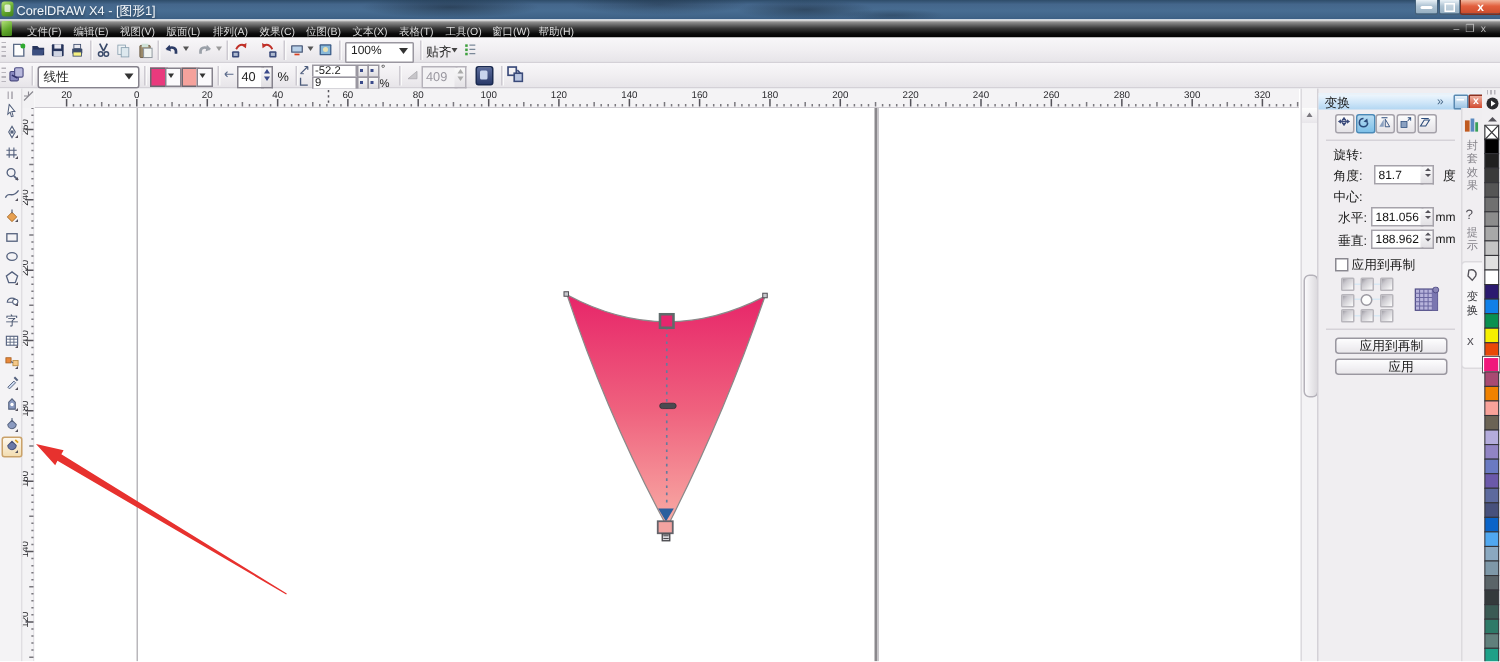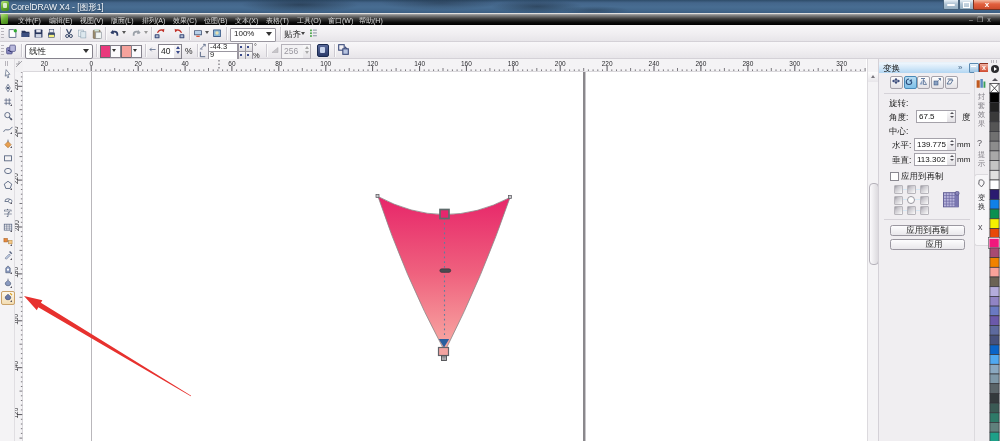--- a/index.html
+++ b/index.html
@@ -152,39 +152,39 @@
 <div class="abs" style="left:185px;top:45.5px;font-size:8.5px;color:#222;">%</div>
 <div class="abs" style="left:197px;top:44px;width:1px;height:13px;background:#cdcad1;box-shadow:1px 0 0 #fafafa;"></div>
 <svg class="abs" style="left:199px;top:43px;" width="8" height="7" viewBox="0 0 16 16">
       <path d="M2 14 L13 3 M13 3 l-5 0 M13 3 l0 5" stroke="#4a5a7a" stroke-width="1.8" fill="none"></path>
       <path d="M2 14 l5 0" stroke="#4a5a7a" stroke-width="1.4"></path>
     </svg>
 <svg class="abs" style="left:199px;top:51px;" width="8" height="7" viewBox="0 0 16 16">
       <path d="M2 2 L2 13 L13 13" stroke="#4a5a7a" stroke-width="2" fill="none"></path>
     </svg>
 <div class="abs" style="left:208px;top:42.5px;width:28px;height:7px;background:#fff;border:1px solid #9a97a0;"></div>
-<div class="abs" style="left:210px;top:43.0px;font-size:7.5px;color:#222;line-height:8px;">-44.3</div>
+<div class="abs" style="left:210px;top:43.0px;font-size:7.5px;color:#222;line-height:8px;">-52.2</div>
 <div class="abs" style="left:238px;top:42.5px;width:6px;height:7px;background:linear-gradient(180deg,#fafafa,#dcdade);border:1px solid #9a97a0;"></div>
 <div class="abs" style="left:240.0px;top:45.5px;width:2px;height:2px;background:#3a4a8a;"></div>
 <div class="abs" style="left:245px;top:42.5px;width:6px;height:7px;background:linear-gradient(180deg,#fafafa,#dcdade);border:1px solid #9a97a0;"></div>
 <div class="abs" style="left:247.0px;top:45.5px;width:2px;height:2px;background:#3a4a8a;"></div>
 <div class="abs" style="left:208px;top:50.5px;width:28px;height:7px;background:#fff;border:1px solid #9a97a0;"></div>
 <div class="abs" style="left:210px;top:51.0px;font-size:7.5px;color:#222;line-height:8px;">9</div>
 <div class="abs" style="left:238px;top:50.5px;width:6px;height:7px;background:linear-gradient(180deg,#fafafa,#dcdade);border:1px solid #9a97a0;"></div>
 <div class="abs" style="left:240.0px;top:53.5px;width:2px;height:2px;background:#3a4a8a;"></div>
 <div class="abs" style="left:245px;top:50.5px;width:6px;height:7px;background:linear-gradient(180deg,#fafafa,#dcdade);border:1px solid #9a97a0;"></div>
 <div class="abs" style="left:247.0px;top:53.5px;width:2px;height:2px;background:#3a4a8a;"></div>
 <div class="abs" style="left:254px;top:43px;font-size:7px;color:#222;">°</div>
 <div class="abs" style="left:253px;top:50.5px;font-size:7.5px;color:#222;">%</div>
 <div class="abs" style="left:266px;top:44px;width:1px;height:13px;background:#cdcad1;box-shadow:1px 0 0 #fafafa;"></div>
 <svg class="abs" style="left:271px;top:46px;" width="8" height="8" viewBox="0 0 16 16">
       <path d="M14 13 L2 13 L14 3 Z" fill="#c8c6ca" stroke="#aaa8ae"></path>
     </svg>
 <div class="abs" style="left:281px;top:43.5px;width:22px;height:13px;background:#f3f2f4;border:1px solid #b5b2ba;"></div>
-<div class="abs" style="left:284px;top:45.5px;font-size:8.5px;color:#9a98a0;">256</div>
+<div class="abs" style="left:284px;top:45.5px;font-size:8.5px;color:#9a98a0;">409</div>
 <div class="abs" style="left:303px;top:43.5px;width:7px;height:13px;background:linear-gradient(180deg,#fafafa,#e4e2e6);border:1px solid #b5b2ba;border-left:0;"></div>
 <div class="abs" style="left:304.5px;top:46px;width:0;height:0;border-left:2px solid transparent;border-right:2px solid transparent;border-bottom:3px solid #aaa;"></div>
 <div class="abs" style="left:304.5px;top:51px;width:0;height:0;border-left:2px solid transparent;border-right:2px solid transparent;border-top:3px solid #aaa;"></div>
 <div class="abs" style="left:317px;top:44px;width:10px;height:11px;border-radius:2px;background:linear-gradient(180deg,#5a6a9a,#2a3a6a);border:1px solid #1a2a50;"></div>
 <div class="abs" style="left:319.5px;top:46.5px;width:5px;height:6px;background:#c8d4ec;border-radius:1px;"></div>
 <div class="abs" style="left:334px;top:44px;width:1px;height:13px;background:#cdcad1;box-shadow:1px 0 0 #fafafa;"></div>
 <svg class="abs" style="left:338px;top:44px;" width="11" height="11" viewBox="0 0 16 16">
       <rect x="1" y="1" width="8" height="8" fill="none" stroke="#3a4a7a" stroke-width="1.6"></rect>
       <rect x="7" y="7" width="8" height="8" fill="#b8c4e0" stroke="#3a4a7a" stroke-width="1.6"></rect>
       <path d="M10 4 l3 3" stroke="#3a4a7a" stroke-width="1.6"></path>
@@ -624,36 +624,36 @@
       <path d="M11 5 L15 1 M15 5 V1 H11" stroke="#2a4a7a" stroke-width="1.4" fill="none"></path>
     </svg>
 <svg class="abs" style="left:946.3000000000002px;top:77.5px;" width="8" height="8" viewBox="0 0 16 16">
       <path d="M2 12 L7 4 L14 4 L9 12 Z" fill="none" stroke="#2a4a7a" stroke-width="1.4"></path>
       <path d="M3 2 L13 2" stroke="#2a4a7a" stroke-width="1.4"></path>
     </svg>
 <div class="abs" style="left:884px;top:93px;width:86px;height:1px;background:#d5d2d8;"></div>
 <div class="abs" style="left:889px;top:98px;font-size:8.5px;color:#1a1a1a;">旋转:</div>
 <div class="abs" style="left:889px;top:112px;font-size:8.5px;color:#1a1a1a;">角度:</div>
 <div class="abs" style="left:916px;top:110px;width:31px;height:11px;background:#fff;border:1px solid #a5a2aa;"></div>
-    <div class="abs" style="left:919px;top:112px;font-size:8px;color:#111;">67.5</div>
+    <div class="abs" style="left:919px;top:112px;font-size:8px;color:#111;">81.7</div>
     <div class="abs" style="left:947px;top:110px;width:8px;height:11px;background:linear-gradient(180deg,#fbfbfc,#e2e0e4);border:1px solid #a5a2aa;border-left:0;"></div>
     <div class="abs" style="left:949.5px;top:112px;width:0;height:0;border-left:2px solid transparent;border-right:2px solid transparent;border-bottom:2.5px solid #55535a;"></div>
     <div class="abs" style="left:949.5px;top:116px;width:0;height:0;border-left:2px solid transparent;border-right:2px solid transparent;border-top:2.5px solid #55535a;"></div>
 <div class="abs" style="left:962px;top:112px;font-size:8.5px;color:#1a1a1a;">度</div>
 <div class="abs" style="left:889px;top:126px;font-size:8.5px;color:#1a1a1a;">中心:</div>
 <div class="abs" style="left:892px;top:140px;font-size:8.5px;color:#1a1a1a;">水平:</div>
 <div class="abs" style="left:914px;top:138px;width:33px;height:11px;background:#fff;border:1px solid #a5a2aa;"></div>
-    <div class="abs" style="left:917px;top:140px;font-size:8px;color:#111;">139.775</div>
+    <div class="abs" style="left:917px;top:140px;font-size:8px;color:#111;">181.056</div>
     <div class="abs" style="left:947px;top:138px;width:8px;height:11px;background:linear-gradient(180deg,#fbfbfc,#e2e0e4);border:1px solid #a5a2aa;border-left:0;"></div>
     <div class="abs" style="left:949.5px;top:140px;width:0;height:0;border-left:2px solid transparent;border-right:2px solid transparent;border-bottom:2.5px solid #55535a;"></div>
     <div class="abs" style="left:949.5px;top:144px;width:0;height:0;border-left:2px solid transparent;border-right:2px solid transparent;border-top:2.5px solid #55535a;"></div>
 <div class="abs" style="left:957px;top:140px;font-size:8.0px;color:#1a1a1a;">mm</div>
 <div class="abs" style="left:892px;top:155px;font-size:8.5px;color:#1a1a1a;">垂直:</div>
 <div class="abs" style="left:914px;top:153px;width:33px;height:11px;background:#fff;border:1px solid #a5a2aa;"></div>
-    <div class="abs" style="left:917px;top:155px;font-size:8px;color:#111;">113.302</div>
+    <div class="abs" style="left:917px;top:155px;font-size:8px;color:#111;">188.962</div>
     <div class="abs" style="left:947px;top:153px;width:8px;height:11px;background:linear-gradient(180deg,#fbfbfc,#e2e0e4);border:1px solid #a5a2aa;border-left:0;"></div>
     <div class="abs" style="left:949.5px;top:155px;width:0;height:0;border-left:2px solid transparent;border-right:2px solid transparent;border-bottom:2.5px solid #55535a;"></div>
     <div class="abs" style="left:949.5px;top:159px;width:0;height:0;border-left:2px solid transparent;border-right:2px solid transparent;border-top:2.5px solid #55535a;"></div>
 <div class="abs" style="left:957px;top:155px;font-size:8.0px;color:#1a1a1a;">mm</div>
 <div class="abs" style="left:890px;top:172px;width:7px;height:7px;background:#fff;border:1px solid #8a8890;"></div>
 <div class="abs" style="left:901px;top:171px;font-size:8.5px;color:#1a1a1a;">应用到再制</div>
 <div class="abs" style="left:898px;top:188.5px;width:25px;height:1px;background:#d8e8f4;"></div>
 <div class="abs" style="left:898px;top:199px;width:25px;height:1px;background:#d8e8f4;"></div>
 <div class="abs" style="left:898px;top:209.5px;width:25px;height:1px;background:#d8e8f4;"></div>
 <div class="abs" style="left:894.0px;top:185.0px;width:7px;height:7px;background:linear-gradient(135deg,#9a98a0 0%,#c8c6cc 30%,#fdfdfd 100%);border:1px solid #b8b6bc;border-radius:1px;"></div>

